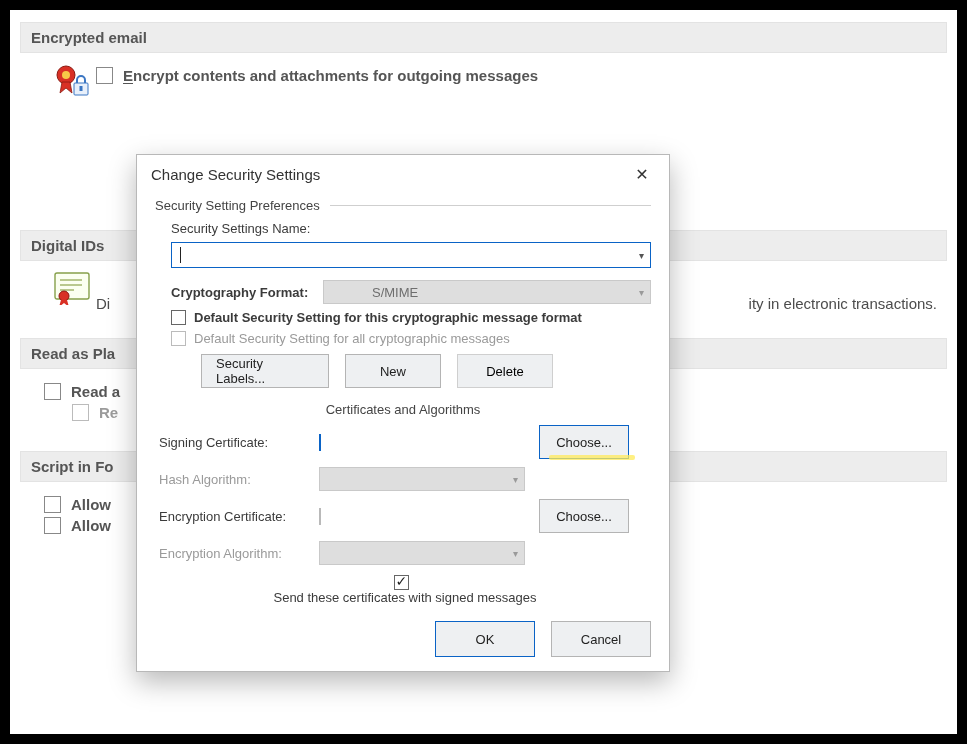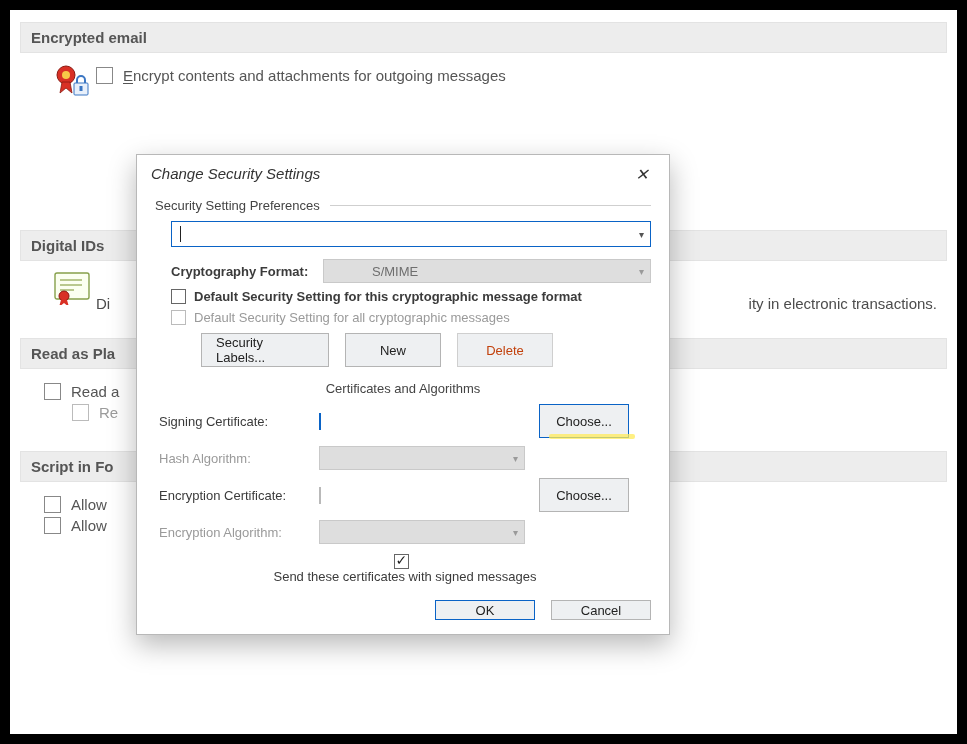--- a/index.html
+++ b/index.html
@@ -27,21 +27,21 @@
     color:#555;
     padding:6px 10px;
     font-size:15px;
     margin-top:18px;
   }
   .section-header.first { margin-top:0; }
   .section-body { padding:10px 10px 8px 34px; display:flex; align-items:flex-start; }
   .sec-icon { width:42px; flex:none; }
   .sec-content { flex:1; color:#555; font-size:15px; }
 
-  .chk-row { display:flex; align-items:center; margin:4px 0; color:#555; }
+  .chk-row { display:flex; align-items:center; margin:4px 0; color:#555;font-weight:bold; }
   .chk {
     width:17px; height:17px; border:1px solid #888; background:#fff;
     margin-right:10px; display:inline-block; position:relative; flex:none;
   }
   .chk.disabled { border-color:#bbb; }
   .u { text-decoration: underline; text-underline-offset:2px; }
   .indent { margin-left:28px; color:#9b9b9b; }
   .descr { color:#4c4c4c; font-size:15px;margin-top:24px; }
 
   
@@ -57,23 +57,23 @@
     position:absolute;
     left:126px; top:144px;
     width:534px;
     background:#fff;
     border:1px solid #b8b8b8;
     box-shadow:0 10px 26px rgba(0,0,0,0.28);
     font-size:13px;
     color:#404040;
   }
   .dlg-titlebar {
-    display:flex; align-items:flex-start; justify-content:space-between;
+    display:flex; align-items:center; justify-content:space-between;
     padding:10px 12px 8px 14px;
-    font-size:15px; color:#333;font-style:italic;
+    font-size:15px; color:#333;
   }
   .dlg-close { width:30px; text-align:center; font-size:16px; cursor:pointer; }
   .dlg-body { padding:0 18px 14px 18px; }
 
   .groupline { display:flex; align-items:center; margin:6px 0 8px 0; font-size:13px; color:#444;}
   .groupline .line { flex:1; height:1px; background:#cfcfcf; margin-left:10px; }
 
   .fld-row { display:flex; align-items:center; margin:6px 0; }
   .lbl { font-size:13px; color:#3b3b3b; }
   .lbl.bold { font-weight:600; }
@@ -100,30 +100,30 @@
   .chk2 {
     width:15px; height:15px; border:1px solid #666; margin-right:8px;
     position:relative; flex:none; display:inline-block; background:#fff;
   }
   .chk2.disabled { border-color:#bbb; }
   .chk2.checked::after {
     content:"✓"; position:absolute; left:1px; top:-3px; font-size:14px; color:#222;
   }
 
   .btn {
-    height:20px;
+    height:36px;
     border:1px solid #b4b4b4;
     background:#eef0f2;
     color:#222;
     font-size:13px;
     display:inline-flex; align-items:center; justify-content:center;
     padding:8px 16px;
     cursor:pointer;
   }
-  .btn.grey { color:#c2410c; border-color:#cfcfcf; }
+  .btn.grey { color:#000000; border-color:#cfcfcf; }
   .btn.primary { border:1px solid #0a63c6; }
   .btn.small { height:26px; padding:16px 14px; }
 
   .certs-grid .row { display:flex; align-items:center; margin:8px 0; }
   .certs-grid .c1 { width:160px; }
   .certs-grid .c2 { width:220px; }
   .certs-grid .c3 { width:96px; text-align:left; }
   .txtbox {
     height:24px; border:1px solid #b9b9b9; background:#fff; width:206px;
   }
@@ -222,20 +222,23 @@
     </div>
     <div class="dlg-body">
 
       <div class="groupline">
         <span>Security Setting Preferences</span>
         <span class="line"></span>
       </div>
 
       <div style="padding-left:16px;">
         <div class="fld-row">
+          <span class="lbl">Security Settings Name:</span>
+        </div>
+        <div class="fld-row">
           <div class="combo" style="width:100%;">
             <span class="cursor"></span>
             <span class="caret">▾</span>
           </div>
         </div>
 
         <div class="fld-row" style="margin-top:12px;">
           <span class="lbl bold" style="width:152px;">Cryptography Format:</span>
           <div class="combo grey thin" style="flex:1;padding-left:48px;">
             <span>S/MIME</span>

